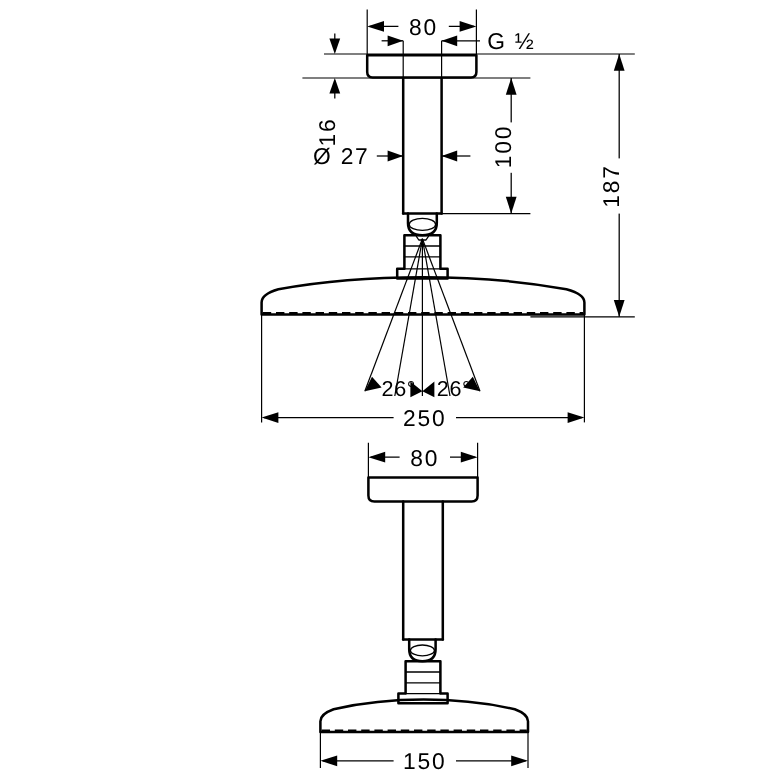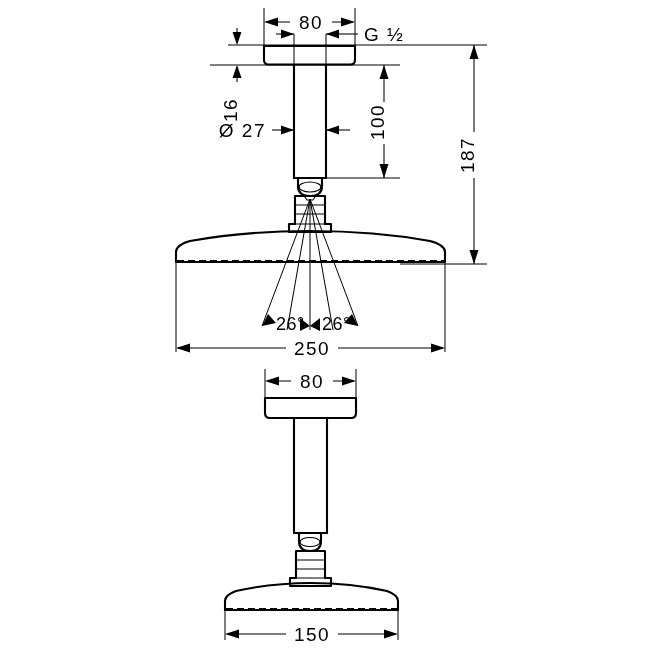--- a/index.html
+++ b/index.html
@@ -9,20 +9,21 @@
   }
   body {
     font-family: "Liberation Sans", sans-serif;
   }
   #drawing-root {
     position: relative;
     width: 602px;
     height: 650px;
     background: #ffffff;
     overflow: hidden;
+    margin-left: 42px;
   }
   svg#tech-drawing {
     display: block;
     width: 650px;
     height: 650px;
   }
   .obj {
     fill: none;
     stroke: #000000;
     stroke-width: 2.1;

